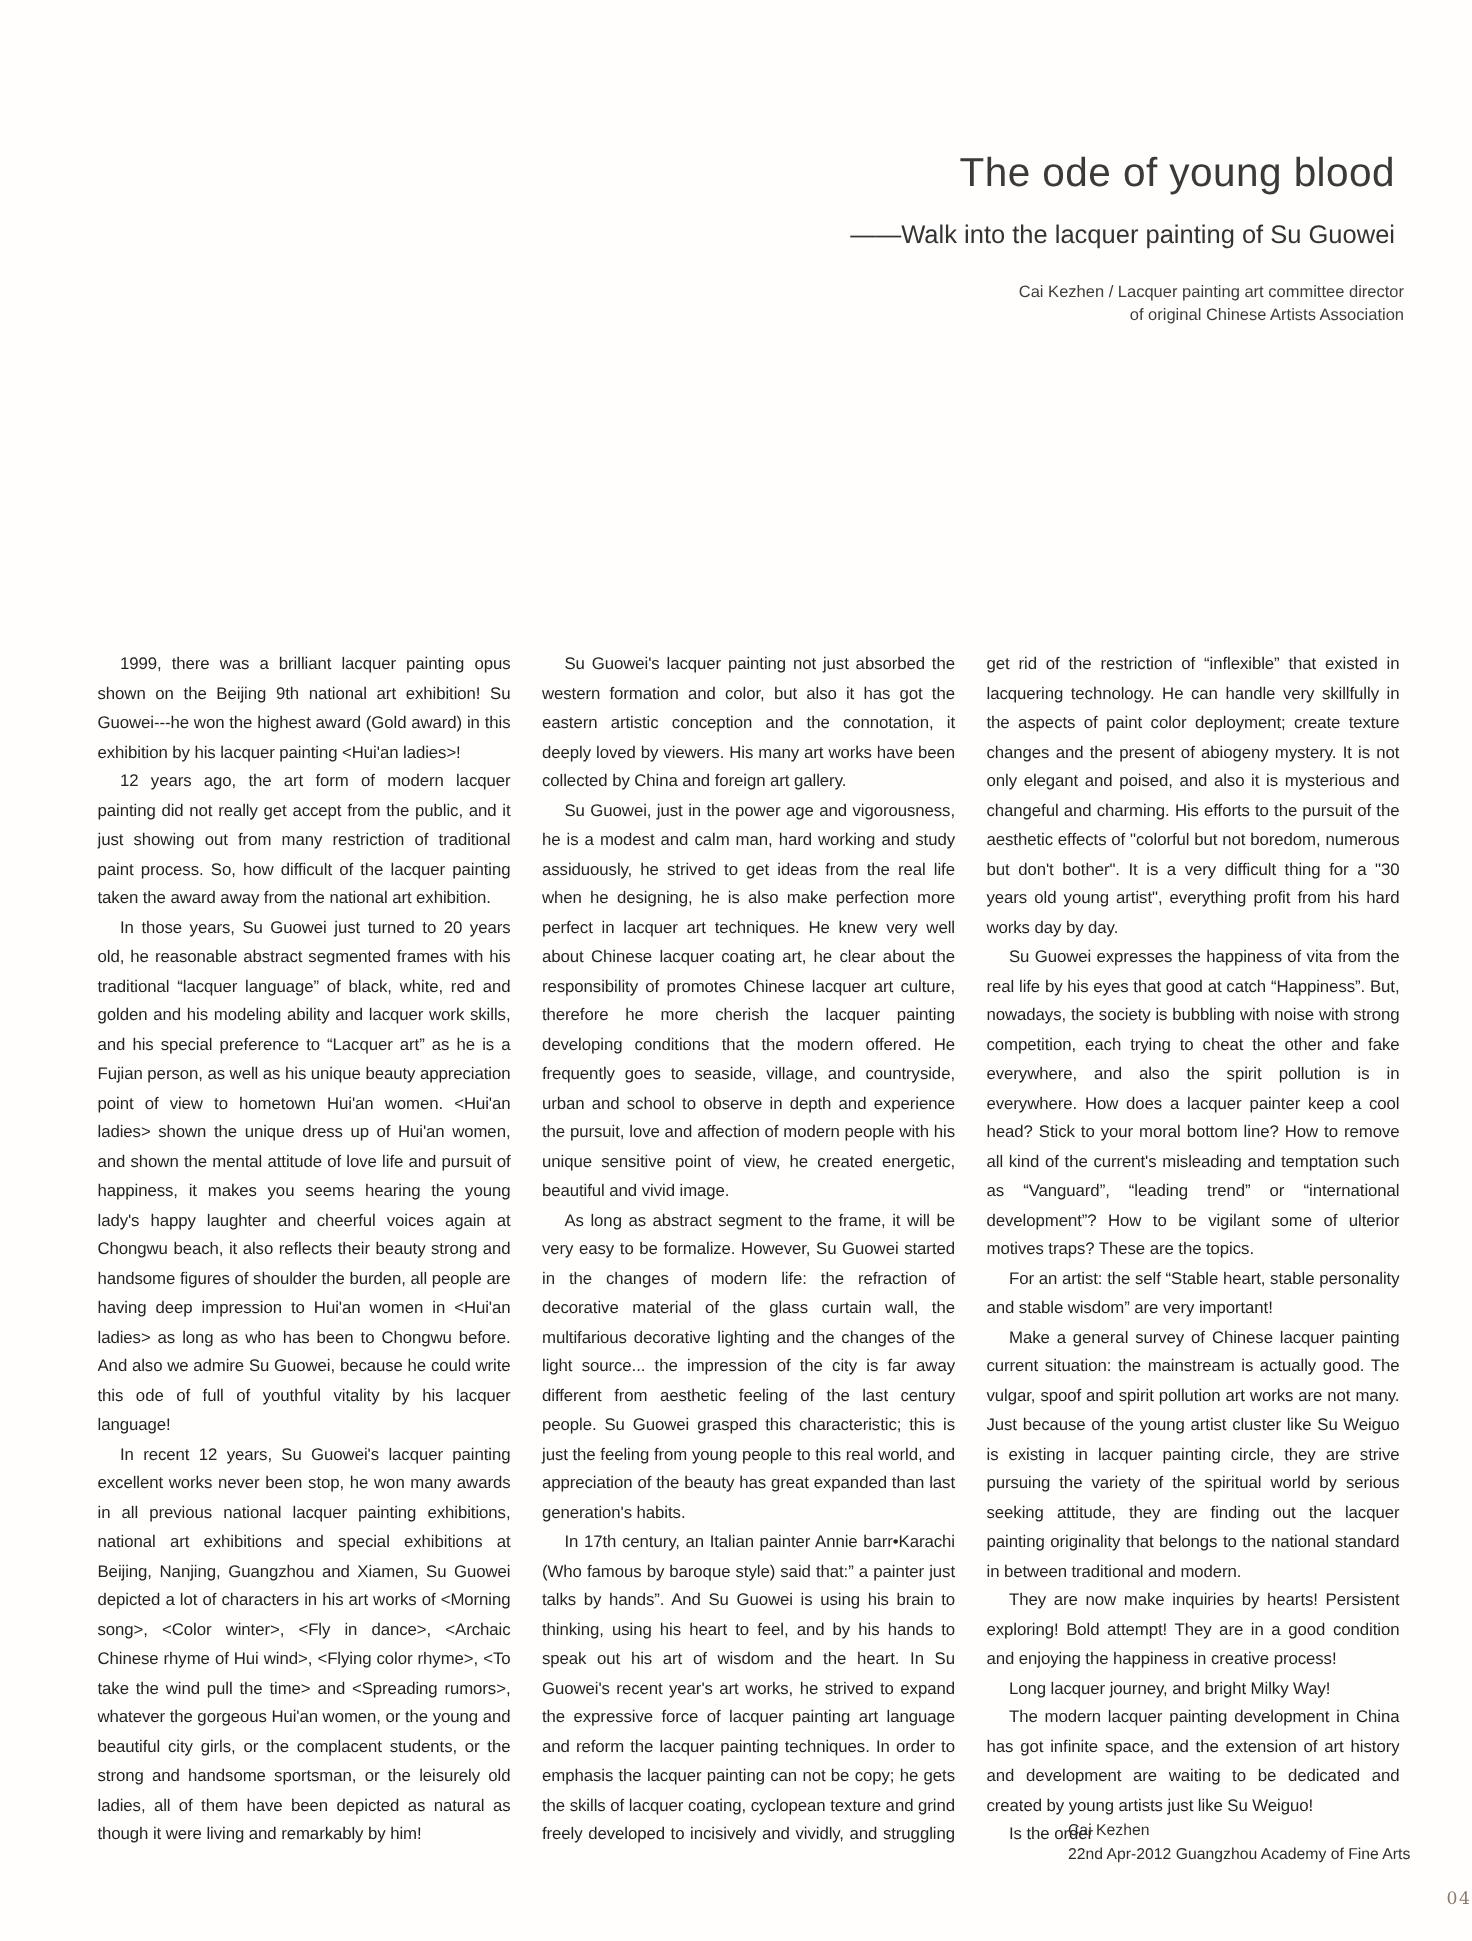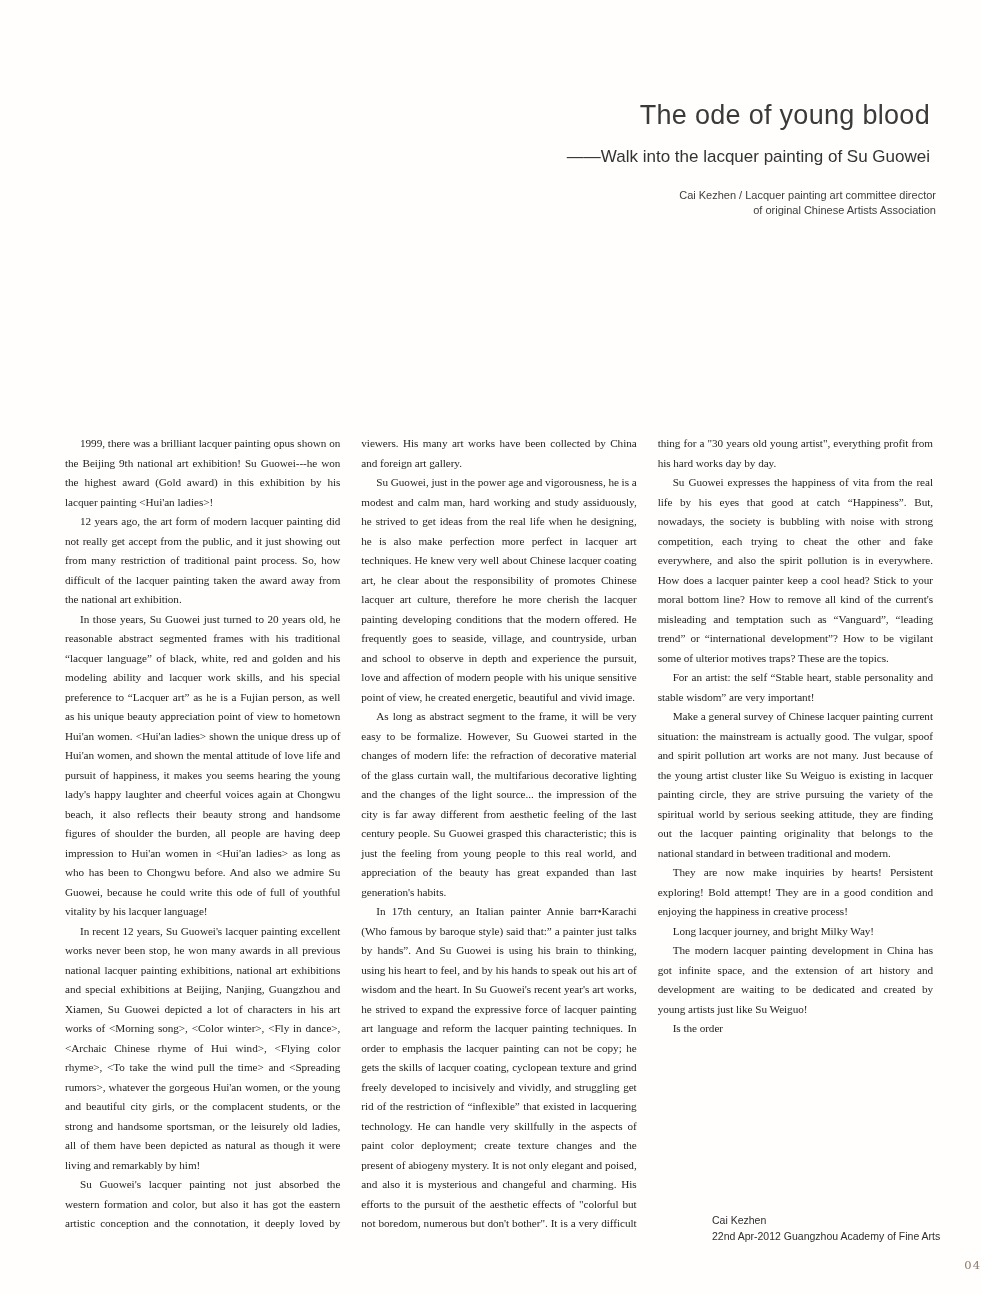--- a/index.html
+++ b/index.html
@@ -49,21 +49,21 @@
   .article {
     position: absolute;
     left: 65px;
     top: 434px;
     width: 868px;
     height: 806px;
     column-count: 3;
     column-gap: 21px;
     column-fill: auto;
     overflow: hidden;
-    font-family: Liberation Serif, serif;
+    font-family: Liberation Sans, sans-serif;
     font-size: 11.2px;
     line-height: 19.5px;
     letter-spacing: -0.05px;
     text-align: justify;
     color: #232323;
   }
   .article p {
     margin: 0;
     text-indent: 15px;
   }

